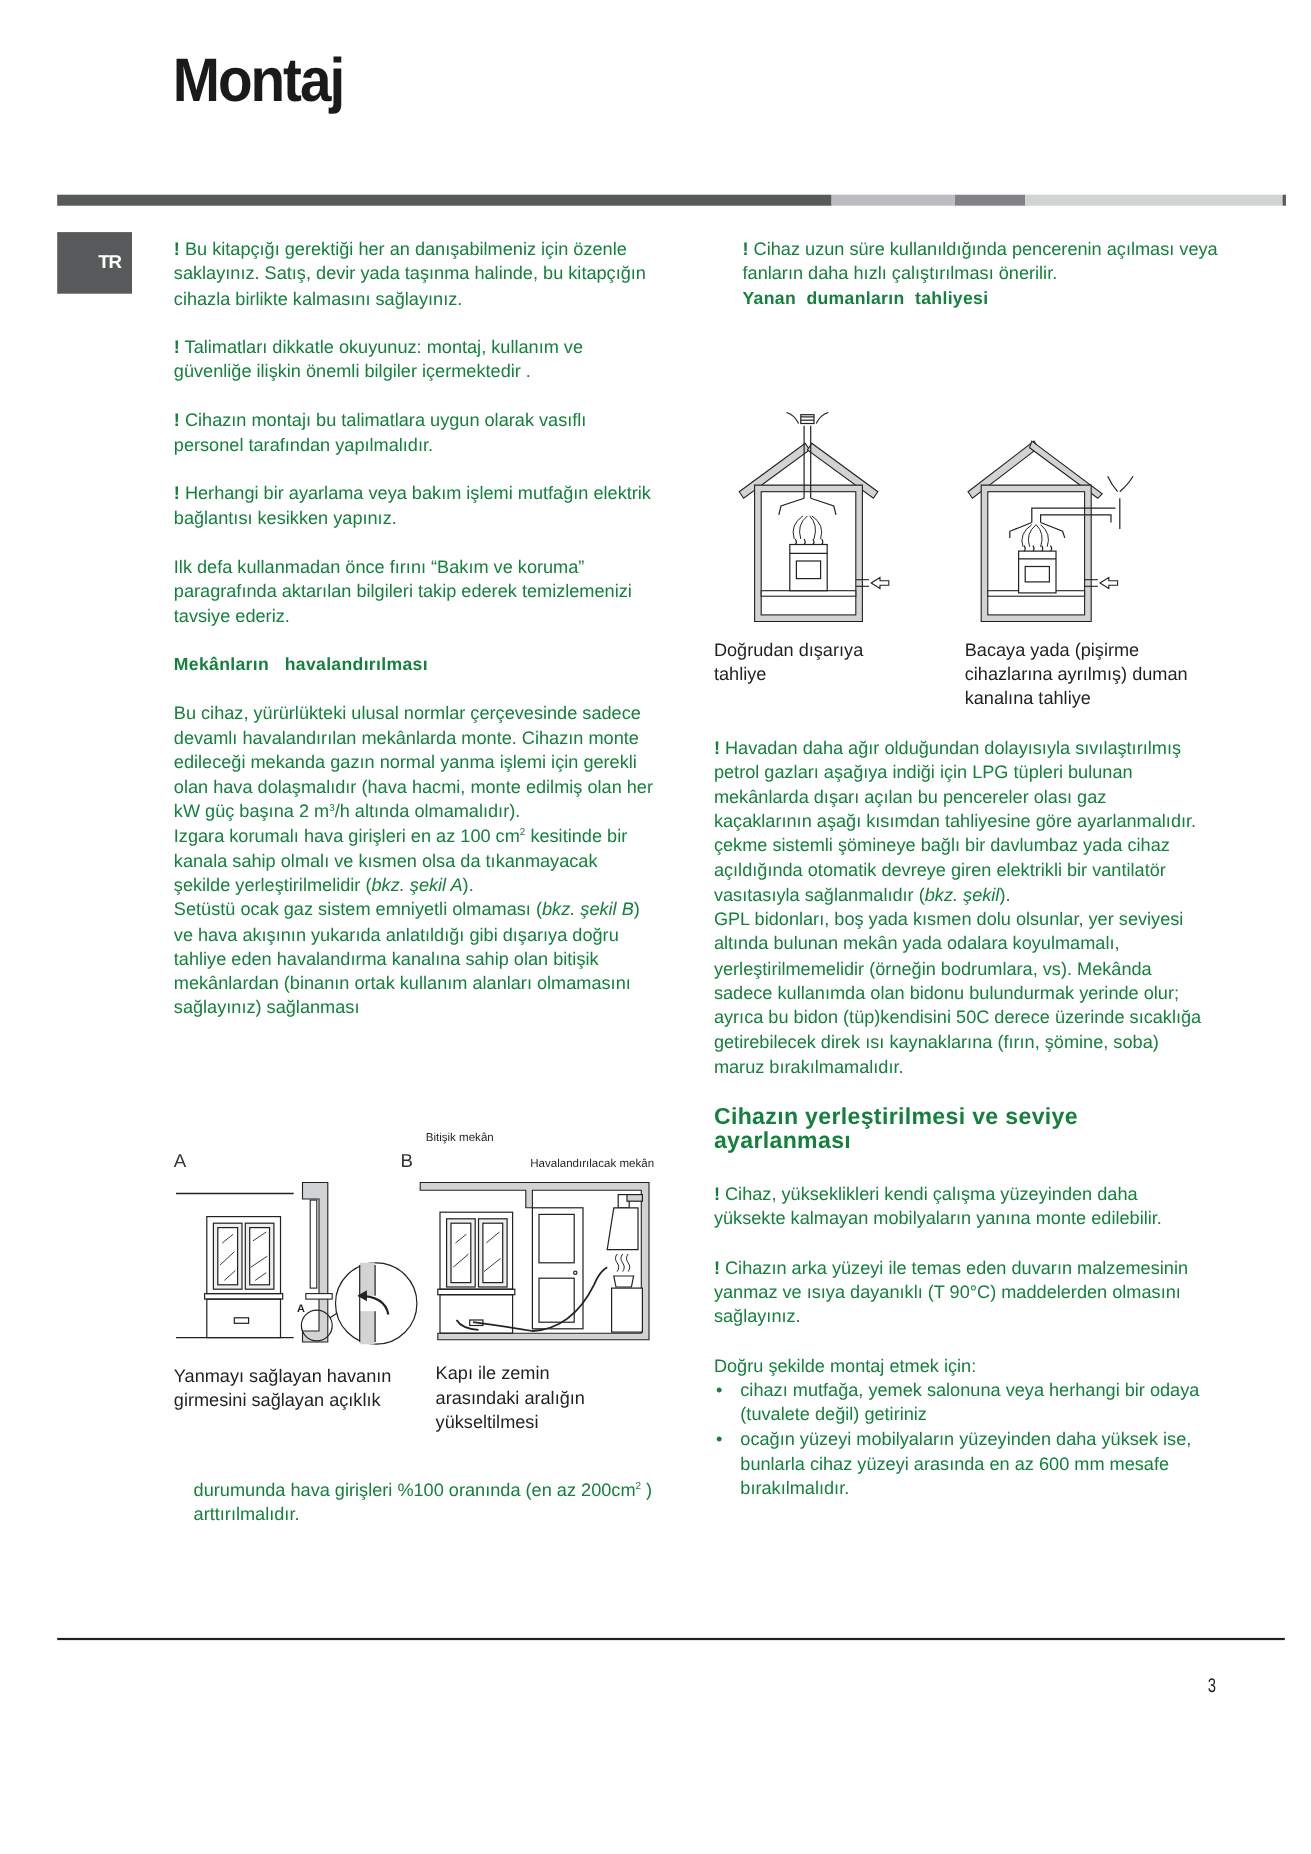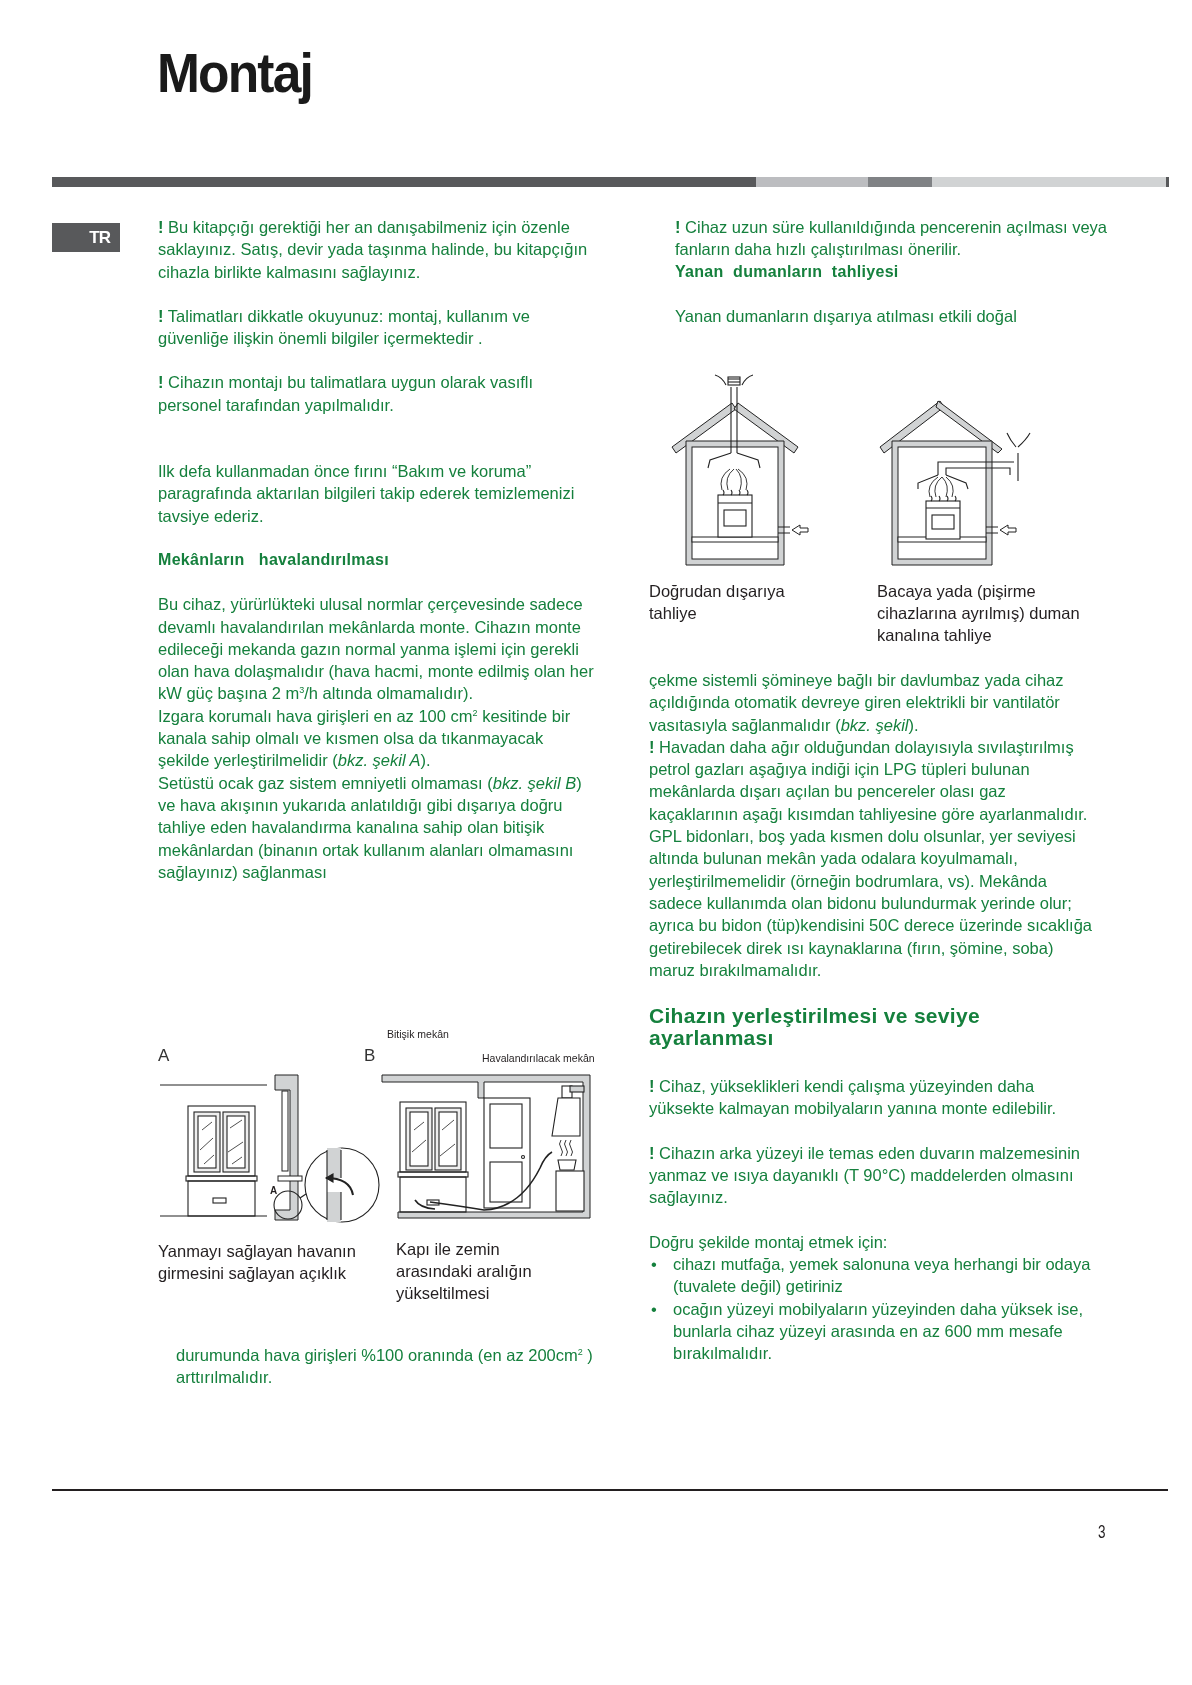--- a/index.html
+++ b/index.html
@@ -2,21 +2,21 @@
 <html><head>
 <meta charset="utf-8">
 <style>
   html, body { margin: 0; padding: 0; background: #ffffff; }
   body { width: 1192px; height: 1685px; position: relative; overflow: hidden;
          font-family: "Liberation Sans", sans-serif; color: #231f20; }
   .abs { position: absolute; }
   .title { left: 157px; top: 40px; font-size: 56px; font-weight: bold; letter-spacing: -2px;
            transform: scaleX(0.92); transform-origin: left top; color: #1a1a1a; }
   .bar { top: 177px; height: 10px; }
-  .lang-tab { left: 52px; top: 223px; width: 68px; height: 29px; background: #58595b;
+  .lang-tab { left: 52px; top: 211px; width: 68px; height: 56px; background: #58595b;
               color: #fff; font-weight: bold; font-size: 17px; letter-spacing: -1px;
               display: flex; align-items: center; justify-content: flex-end; padding-right: 10px;
               box-sizing: border-box; }
   .col { font-size: 16.5px; line-height: 22.3px; color: #15803d; }
   .col p { margin: 0; }
   .bang { font-weight: bold; }
   .h3 { font-weight: bold; font-size: 16px; letter-spacing: 0.3px; }
   .h2 { font-weight: bold; font-size: 21px; line-height: 22px; letter-spacing: 0.3px; }
   .gap { height: 22px; }
   .cap { font-size: 16.5px; line-height: 22px; }
@@ -44,20 +44,21 @@
 
 <div class="abs lang-tab">TR</div>
 
 <div class="abs col" style="left:158px;top:216px;width:440px;">
   <p><span class="bang">!</span><span> Bu kitapçığı gerektiği her an danışabilmeniz için özenle saklayınız. Satış, devir yada taşınma halinde, bu kitapçığın cihazla birlikte kalmasını sağlayınız.</span></p>
   <div class="gap"></div>
   <p><span class="bang">!</span><span> Talimatları dikkatle okuyunuz: montaj, kullanım ve güvenliğe ilişkin  önemli bilgiler içermektedir .</span></p>
   <div class="gap"></div>
   <p><span class="bang">!</span><span> Cihazın montajı bu talimatlara uygun olarak vasıflı personel tarafından yapılmalıdır.</span></p>
   <div class="gap"></div>
+  <p><span class="bang">!</span><span> Herhangi bir ayarlama veya bakım işlemi mutfağın elektrik bağlantısı kesikken yapınız.</span></p>
   <div class="gap"></div>
   <p>Ilk defa kullanmadan önce fırını “Bakım ve koruma” paragrafında aktarılan bilgileri takip ederek temizlemenizi tavsiye ederiz.</p>
   <div class="gap"></div>
   <p class="h3" style="white-space:pre;">Mekânların   havalandırılması</p>
   <div class="gap"></div>
   <p><span>Bu cihaz, yürürlükteki ulusal normlar çerçevesinde sadece devamlı havalandırılan mekânlarda monte. Cihazın monte edileceği mekanda gazın normal yanma işlemi için gerekli olan hava dolaşmalıdır (hava hacmi, monte edilmiş olan her kW güç başına 2 m</span><sup>3</sup><span>/h altında olmamalıdır).</span><br><span>Izgara korumalı hava girişleri  en az 100 cm</span><sup>2</sup><span> kesitinde bir kanala sahip olmalı ve kısmen olsa da tıkanmayacak şekilde yerleştirilmelidir (</span><i>bkz. şekil A</i><span>).</span><br><span>Setüstü ocak gaz sistem emniyetli olmaması (</span><i>bkz. şekil B</i><span style="white-space:pre-wrap;">)    ve hava akışının yukarıda anlatıldığı gibi dışarıya doğru tahliye eden havalandırma kanalına sahip olan bitişik mekânlardan (binanın ortak kullanım alanları olmamasını sağlayınız) sağlanması</span></p>
 </div>
 
 <div class="abs small" style="left:387px;top:1028px;">Bitişik mekân</div>
 <div class="abs small" style="left:482px;top:1052px;">Havalandırılacak mekân</div>
@@ -141,21 +142,20 @@
 <div class="abs cap" style="left:396px;top:1238px;width:180px;">Kapı ile zemin arasındaki aralığın yükseltilmesi</div>
 
 <div class="abs col" style="left:176px;top:1344px;width:440px;">
   <p><span>durumunda hava girişleri %100 oranında (en az 200cm</span><sup>2</sup><span> ) arttırılmalıdır.</span></p>
 </div>
 
 <div class="abs col" style="left:649px;top:216px;width:440px;margin-left:26px;">
   <p><span class="bang">!</span><span> Cihaz uzun süre kullanıldığında pencerenin açılması veya fanların daha hızlı çalıştırılması önerilir.</span></p>
   <p class="h3" style="white-space:pre;">Yanan  dumanların  tahliyesi</p>
   <div class="gap"></div>
-  <p>Yanan dumanların dışarıya atılması etkili doğal</p>
 </div>
 
 <svg style="left:660px;top:365px;" width="180" height="210" viewBox="0 0 180 210">
   <g fill="#d1d3d4" stroke="#222" stroke-width="1">
     <path d="M12 82 L72 38 L76 44 L16 88 Z"></path>
     <path d="M78 38 L138 82 L134 88 L74 44 Z"></path>
     <path d="M26 76 L124 76 L124 200 L26 200 Z"></path>
     <rect x="32" y="82" width="86" height="112" fill="#fff"></rect>
     <rect x="32" y="172" width="86" height="5" fill="#fff"></rect>
   </g>
@@ -214,22 +214,22 @@
     <line x1="116" y1="162" x2="128" y2="162"></line>
     <line x1="116" y1="168" x2="128" y2="168"></line>
     <path d="M130 165 L138 160 L138 163 L146 163 L146 167 L138 167 L138 170 Z"></path>
   </g>
 </svg>
 
 <div class="abs cap" style="left:649px;top:580px;width:180px;">Doğrudan dışarıya tahliye</div>
 <div class="abs cap" style="left:877px;top:580px;width:210px;">Bacaya yada (pişirme cihazlarına ayrılmış) duman kanalına tahliye</div>
 
 <div class="abs col" style="left:649px;top:669px;width:446px;">
+  <p><span class="bang">!</span><span> Havadan daha ağır olduğundan dolayısıyla sıvılaştırılmış petrol gazları aşağıya indiği için LPG tüpleri bulunan mekânlarda dışarı açılan bu pencereler olası gaz kaçaklarının aşağı kısımdan tahliyesine göre ayarlanmalıdır.</span></p>
   <p><span>çekme sistemli şömineye bağlı bir davlumbaz yada cihaz açıldığında otomatik devreye giren elektrikli bir vantilatör vasıtasıyla sağlanmalıdır (</span><i>bkz. şekil</i><span>).</span></p>
-  <p><span class="bang">!</span><span> Havadan daha ağır olduğundan dolayısıyla sıvılaştırılmış petrol gazları aşağıya indiği için LPG tüpleri bulunan mekânlarda dışarı açılan bu pencereler olası gaz kaçaklarının aşağı kısımdan tahliyesine göre ayarlanmalıdır.</span></p>
   <p>GPL bidonları, boş yada kısmen dolu olsunlar, yer seviyesi altında bulunan mekân yada odalara koyulmamalı, yerleştirilmemelidir (örneğin bodrumlara, vs). Mekânda sadece kullanımda olan bidonu bulundurmak yerinde olur; ayrıca bu bidon (tüp)kendisini 50C derece üzerinde sıcaklığa getirebilecek direk ısı kaynaklarına (fırın, şömine, soba) maruz bırakılmamalıdır.</p>
   <div style="height:24px;"></div>
   <p class="h2">Cihazın yerleştirilmesi ve seviye ayarlanması</p>
   <div style="height:26px;"></div>
   <p><span class="bang">!</span><span> Cihaz, yükseklikleri kendi çalışma yüzeyinden daha yüksekte kalmayan mobilyaların yanına monte edilebilir.</span></p>
   <div class="gap"></div>
   <p><span class="bang">!</span><span> Cihazın arka yüzeyi ile temas eden duvarın malzemesinin yanmaz ve ısıya dayanıklı (T 90°C) maddelerden olmasını sağlayınız.</span></p>
   <div class="gap"></div>
   <p>Doğru şekilde montaj etmek için:</p>
   <div class="bullet">

